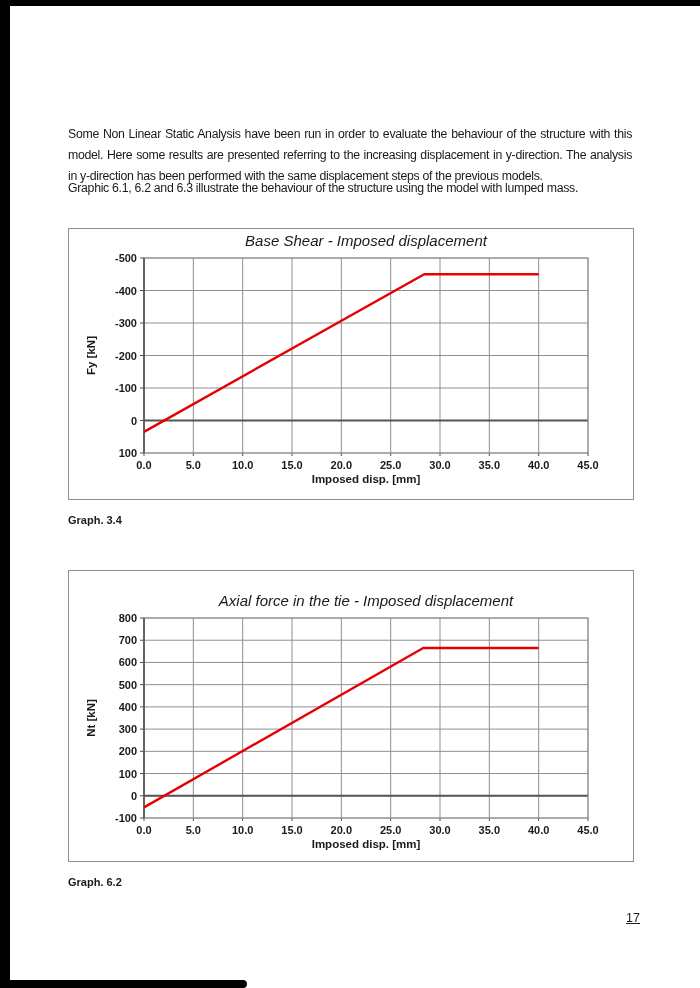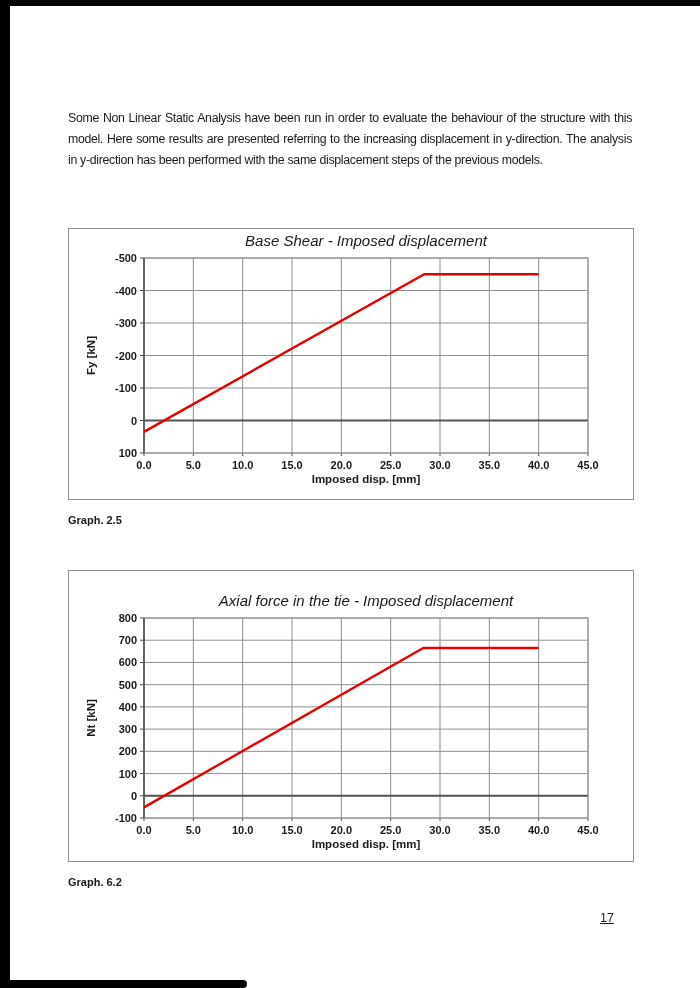--- a/index.html
+++ b/index.html
@@ -11,48 +11,49 @@
   .edge-left{position:absolute;left:0;top:0;width:10px;height:988px;background:#000;}
   .edge-bottom{position:absolute;left:7px;top:980px;width:240px;height:8px;background:#000;border-radius:0 4px 4px 0;}
   .heading{
     position:absolute;left:68px;top:80px;width:564px;
     font-size:12.5px;font-weight:700;font-style:italic;text-decoration:underline;
   }
   .para{
     position:absolute;left:68px;width:564px;margin:0;
     font-size:12.3px;line-height:21px;text-align:justify;letter-spacing:-0.3px;
   }
-  #para-1{top:108px;}
+  #para-1{top:124px;}
   #para-2{top:178px;text-align:left;}
   .chart-box{
     position:absolute;left:68px;width:564px;background:#fff;
     border:1px solid #8f8f8f;
   }
   #chart-box-1{top:228px;height:270px;}
   #chart-box-2{top:570px;height:290px;}
   .chart-box svg{display:block;width:100%;height:100%;}
   .caption{position:absolute;left:68px;font-size:11px;font-weight:700;}
   #caption-1{top:514px;}
   #caption-2{top:876px;text-align:right;}
-  .page-number{position:absolute;left:600px;top:911px;width:40px;text-align:left;font-size:12.5px;text-decoration:underline;}
+  .page-number{position:absolute;left:600px;top:911px;width:40px;text-align:right;font-size:12.5px;text-decoration:underline;}
   svg text{font-family:"Liberation Sans",sans-serif;}
   .tick{font-size:11px;font-weight:700;fill:#1a1a1a;}
   .axis-title{font-size:11.5px;font-weight:700;fill:#1a1a1a;}
   .chart-title{font-size:15px;font-style:italic;fill:#1a1a1a;}
 </style>
 </head>
 <body>
 
 <div class="page">
   <div class="edge-top"></div>
   <div class="edge-left"></div>
   <div class="edge-bottom"></div>
 
 
   <p class="para" id="para-1">Some Non Linear Static Analysis have been run in order to evaluate the behaviour of the structure with this model. Here some results are presented referring to the increasing displacement in y-direction. The analysis in y-direction has been performed with the same displacement steps of the previous models.</p>
+  <p class="para" id="para-2">Graphic 6.1, 6.2 and 6.3 illustrate the behaviour of the structure using the model with lumped mass.</p>
 
   <div class="chart-box" id="chart-box-1">
     <svg class="chart" preserveAspectRatio="none" viewBox="0 0 564 270">
         <g>
           <line x1="75" y1="29" x2="75" y2="224" stroke="#8f8f8f" stroke-width="1"></line>
           <line x1="75" y1="224" x2="75" y2="227" stroke="#4d4d4d" stroke-width="1"></line>
           <line x1="124.33333333333333" y1="29" x2="124.33333333333333" y2="224" stroke="#8f8f8f" stroke-width="1"></line>
           <line x1="124.33333333333333" y1="224" x2="124.33333333333333" y2="227" stroke="#4d4d4d" stroke-width="1"></line>
           <line x1="173.66666666666666" y1="29" x2="173.66666666666666" y2="224" stroke="#8f8f8f" stroke-width="1"></line>
           <line x1="173.66666666666666" y1="224" x2="173.66666666666666" y2="227" stroke="#4d4d4d" stroke-width="1"></line>
@@ -104,21 +105,21 @@
           <text x="68" y="163" text-anchor="end" class="tick">-100</text>
           <text x="68" y="195.5" text-anchor="end" class="tick">0</text>
           <text x="68" y="228" text-anchor="end" class="tick">100</text>
           <text x="297" y="254" text-anchor="middle" class="axis-title">Imposed disp. [mm]</text>
           <text x="26" y="126.5" text-anchor="middle" class="axis-title" transform="rotate(-90 26 126.5)">Fy [kN]</text>
           <text x="297" y="17" text-anchor="middle" class="chart-title">Base Shear - Imposed displacement</text>
           <polyline points="75,202.875 355.2133333333333,45.25 469.66666666666663,45.25" fill="none" stroke="#e60000" stroke-width="2.4" stroke-linejoin="round"></polyline>
         </g>
       </svg>
   </div>
-  <div class="caption" id="caption-1">Graph. 2.5</div>
+  <div class="caption" id="caption-1">Graph. 3.4</div>
 
   <div class="chart-box" id="chart-box-2">
     <svg class="chart" preserveAspectRatio="none" viewBox="0 0 564 290">
         <g>
           <line x1="75" y1="47" x2="75" y2="247" stroke="#8f8f8f" stroke-width="1"></line>
           <line x1="75" y1="247" x2="75" y2="250" stroke="#4d4d4d" stroke-width="1"></line>
           <line x1="124.33333333333333" y1="47" x2="124.33333333333333" y2="247" stroke="#8f8f8f" stroke-width="1"></line>
           <line x1="124.33333333333333" y1="247" x2="124.33333333333333" y2="250" stroke="#4d4d4d" stroke-width="1"></line>
           <line x1="173.66666666666666" y1="47" x2="173.66666666666666" y2="247" stroke="#8f8f8f" stroke-width="1"></line>
           <line x1="173.66666666666666" y1="247" x2="173.66666666666666" y2="250" stroke="#4d4d4d" stroke-width="1"></line>

